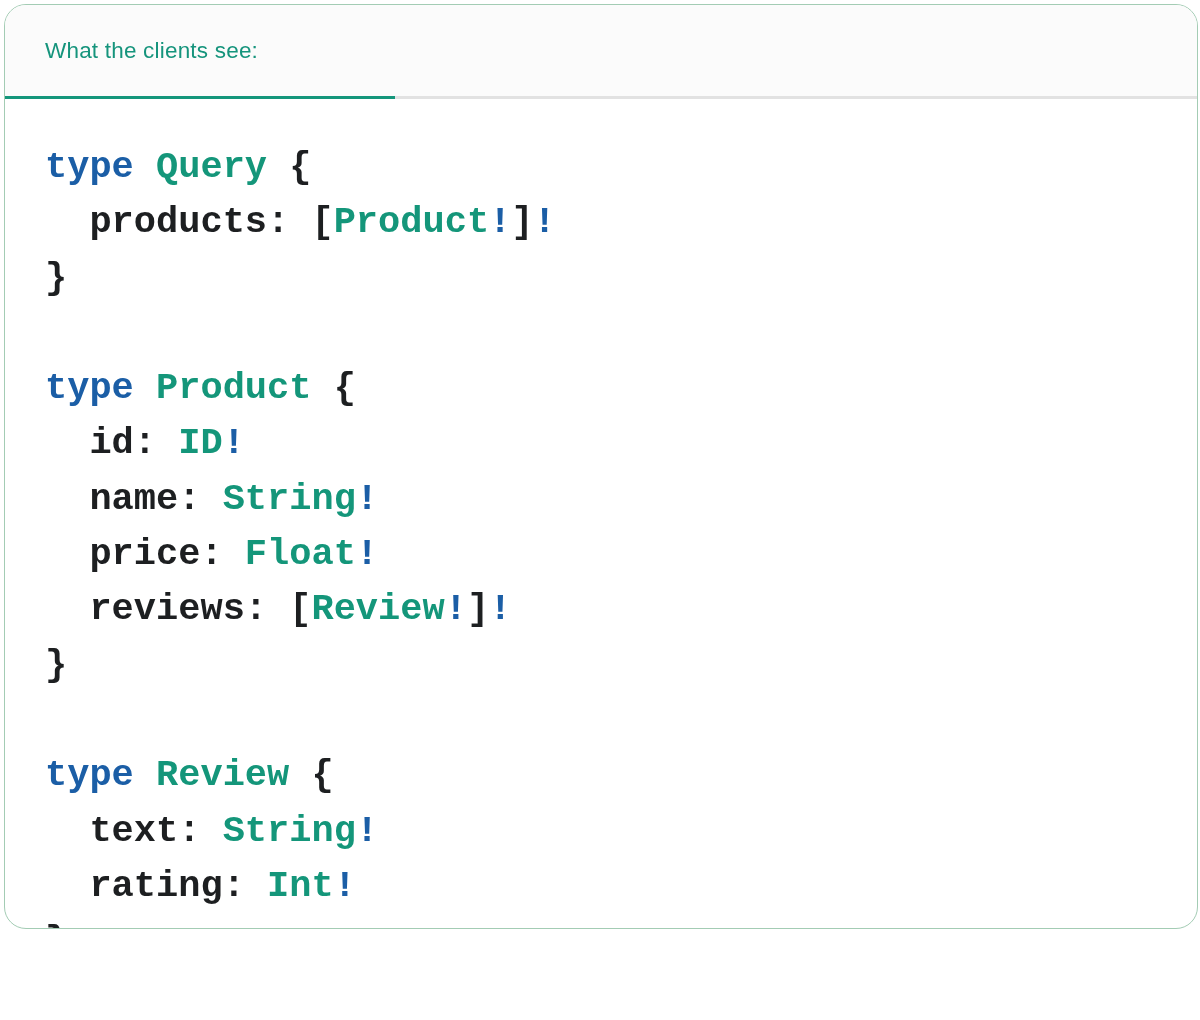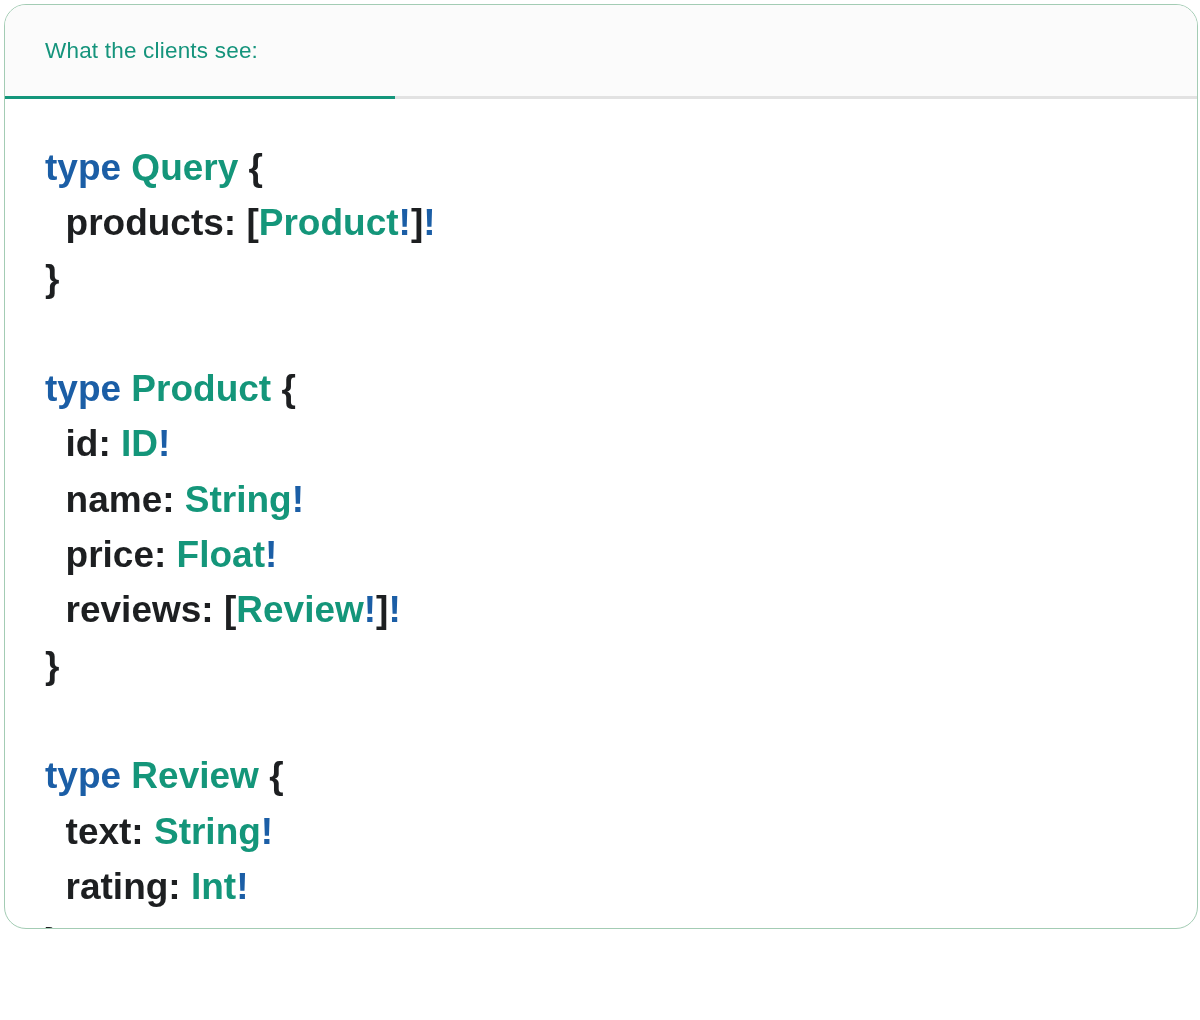--- a/index.html
+++ b/index.html
@@ -47,21 +47,21 @@
   .tab-underline {
     position: absolute;
     left: 0;
     bottom: -3px;
     width: 390px;
     height: 3px;
     background: var(--accent, #14967b);
   }
   .code-block {
     padding: 41px 40px 40px 40px;
-    font-family: Liberation Sans, sans-serif;
+    font-family: Liberation Mono, monospace;
     font-weight: 600;
     font-size: 37px;
     line-height: 55.3px;
     white-space: pre;
     color: var(--plain, #1d1f21);
   }
   .code-line { min-height: 55.3px; }
   .tok-keyword { color: var(--keyword, #1b5ea6); }
   .tok-type    { color: var(--type-name, #14967a); }
   .tok-plain   { color: var(--plain, #1d1f21); }

